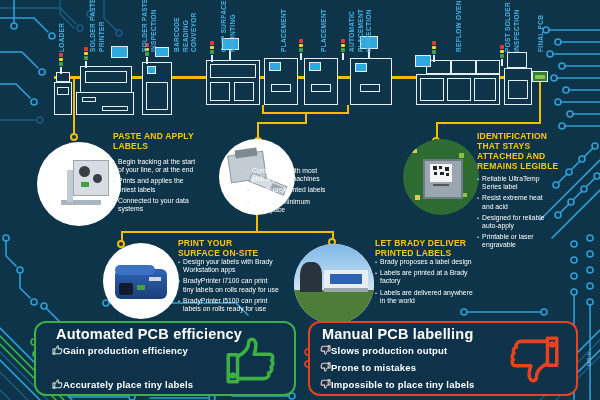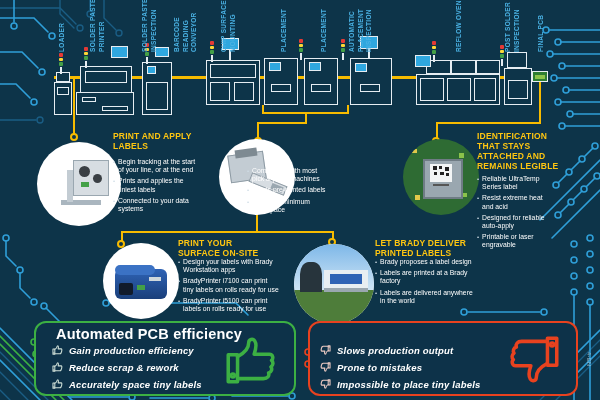--- a/index.html
+++ b/index.html
@@ -31,22 +31,22 @@
     line-height:10px;letter-spacing:.2px;white-space:pre-line;}
   .bullets{position:absolute;}
   .bullet{display:flex;margin-bottom:3px;}
   .bullet .bt{color:#ffffff;font-size:6.8px;line-height:8.2px;white-space:pre-line;}
   .bullet::before{content:"•";color:#cfdde6;font-size:6px;line-height:8px;margin-right:3px;}
   
   .panel{position:absolute;border-radius:12px;box-sizing:border-box;background:#0d3249;}
   .panel.good{border:2px solid #3cb043;}
   .panel.bad{border:2px solid #e8421f;}
   .panel-title{position:absolute;color:#ffffff;font-weight:bold;font-size:14.5px;letter-spacing:.2px;}
-  .pitem{position:absolute;display:flex;align-items:center;gap:6px;color:#ffffff;
-    font-size:9.5px;font-weight:bold;letter-spacing:.2px;font-style:italic;}
+  .pitem{position:absolute;display:flex;align-items:center;gap:0;color:#ffffff;
+    font-size:9.5px;font-weight:bold;letter-spacing:.2px;}
   .down{transform:rotate(180deg);}
   
   #footer-code{position:absolute;left:586px;top:352px;writing-mode:vertical-rl;
     color:#9fc3d6;font-size:5.5px;letter-spacing:.5px;}
 </style>
 </head>
 <body>
 
 <div id="stage">
 
@@ -322,21 +322,21 @@
   <div class="station-label" style="left:537px;">FINAL PCB</div>
 
   <div class="photo-circle" style="left:37px;top:142px;width:84px;height:84px;">
     <div class="abs" style="left:24px;top:58px;width:40px;height:5px;background:#aab6bf;"></div>
     <div class="abs" style="left:30px;top:28px;width:6px;height:32px;background:#c3ccd3;"></div>
     <div class="abs" style="left:36px;top:18px;width:34px;height:34px;background:#d7dde2;border:1px solid #9aa7b0;"></div>
     <div class="abs" style="left:42px;top:24px;width:11px;height:11px;border-radius:50%;background:#3a3f44;"></div>
     <div class="abs" style="left:56px;top:32px;width:9px;height:9px;border-radius:50%;background:#3a3f44;"></div>
     <div class="abs" style="left:44px;top:40px;width:8px;height:5px;background:#43a047;"></div>
   </div>
-  <div class="callout-title" style="left:113px;top:131px;width:110px;">PRINT AND APPLY
+  <div class="callout-title" style="left:113px;top:131px;width:110px;">PASTE AND APPLY
 LABELS</div>
   <div class="bullets" style="left:113px;top:158px;width:110px;">
     <div class="bullet">
         <span class="bt">Begin tracking at the start
 of your line, or at the end</span>
       </div>
     <div class="bullet">
         <span class="bt">Prints and applies the
 tiniest labels</span>
       </div>
@@ -453,37 +453,32 @@
   </div>
 
   <div class="panel good" style="left:34px;top:321px;width:262px;height:75px;"></div>
   <div class="panel-title" style="left:56px;top:326px;">Automated PCB efficiency</div>
   <div class="pitem" style="left:52px;top:344px;">
     <svg viewBox="0 0 50 58" width="11" height="12">
         <use href="#thumbPath" stroke="#cfe0d8" stroke-width="5"></use>
       </svg>
     <span>Gain production efficiency</span>
     </div>
-  <div class="pitem" style="left:52px;top:361px;">
-    <svg viewBox="0 0 50 58" width="11" height="12">
-        <use href="#thumbPath" stroke="#cfe0d8" stroke-width="5"></use>
-      </svg>
-    <span>Reduce scrap &amp; rework</span>
-    </div>
   <div class="pitem" style="left:52px;top:378px;">
     <svg viewBox="0 0 50 58" width="11" height="12">
         <use href="#thumbPath" stroke="#cfe0d8" stroke-width="5"></use>
       </svg>
-    <span>Accurately space tiny labels</span>
+    <span>Accurately place tiny labels</span>
     </div>
   <svg class="abs" style="left:222px;top:330px;" viewBox="0 0 50 58" width="58" height="60">
     <use href="#thumbPath" stroke="#3cb043" stroke-width="3.4"></use>
     </svg>
 
   <div class="panel bad" style="left:308px;top:321px;width:270px;height:75px;"></div>
+  <div class="panel-title" style="left:322px;top:326px;">Manual PCB labelling</div>
   <div class="pitem" style="left:320px;top:344px;">
     <svg class="down" viewBox="0 0 50 58" width="11" height="12">
         <use href="#thumbPath" stroke="#f0cdc5" stroke-width="5"></use>
       </svg>
     <span>Slows production output</span>
     </div>
   <div class="pitem" style="left:320px;top:361px;">
     <svg class="down" viewBox="0 0 50 58" width="11" height="12">
         <use href="#thumbPath" stroke="#f0cdc5" stroke-width="5"></use>
       </svg>

